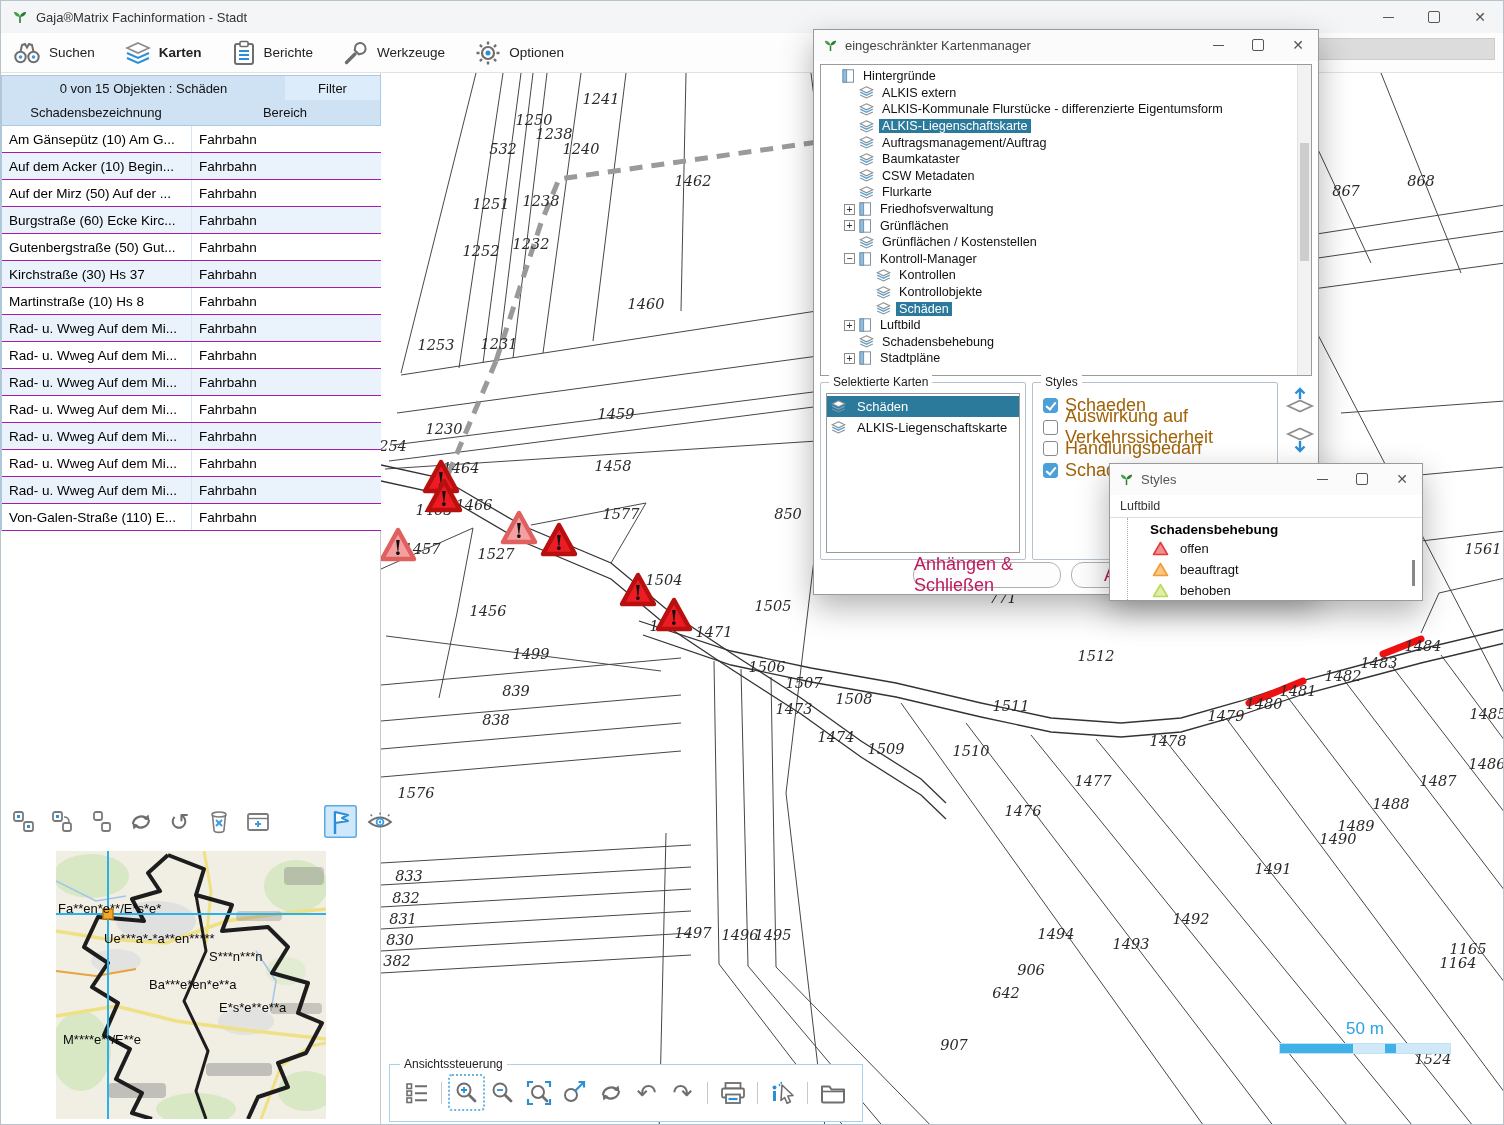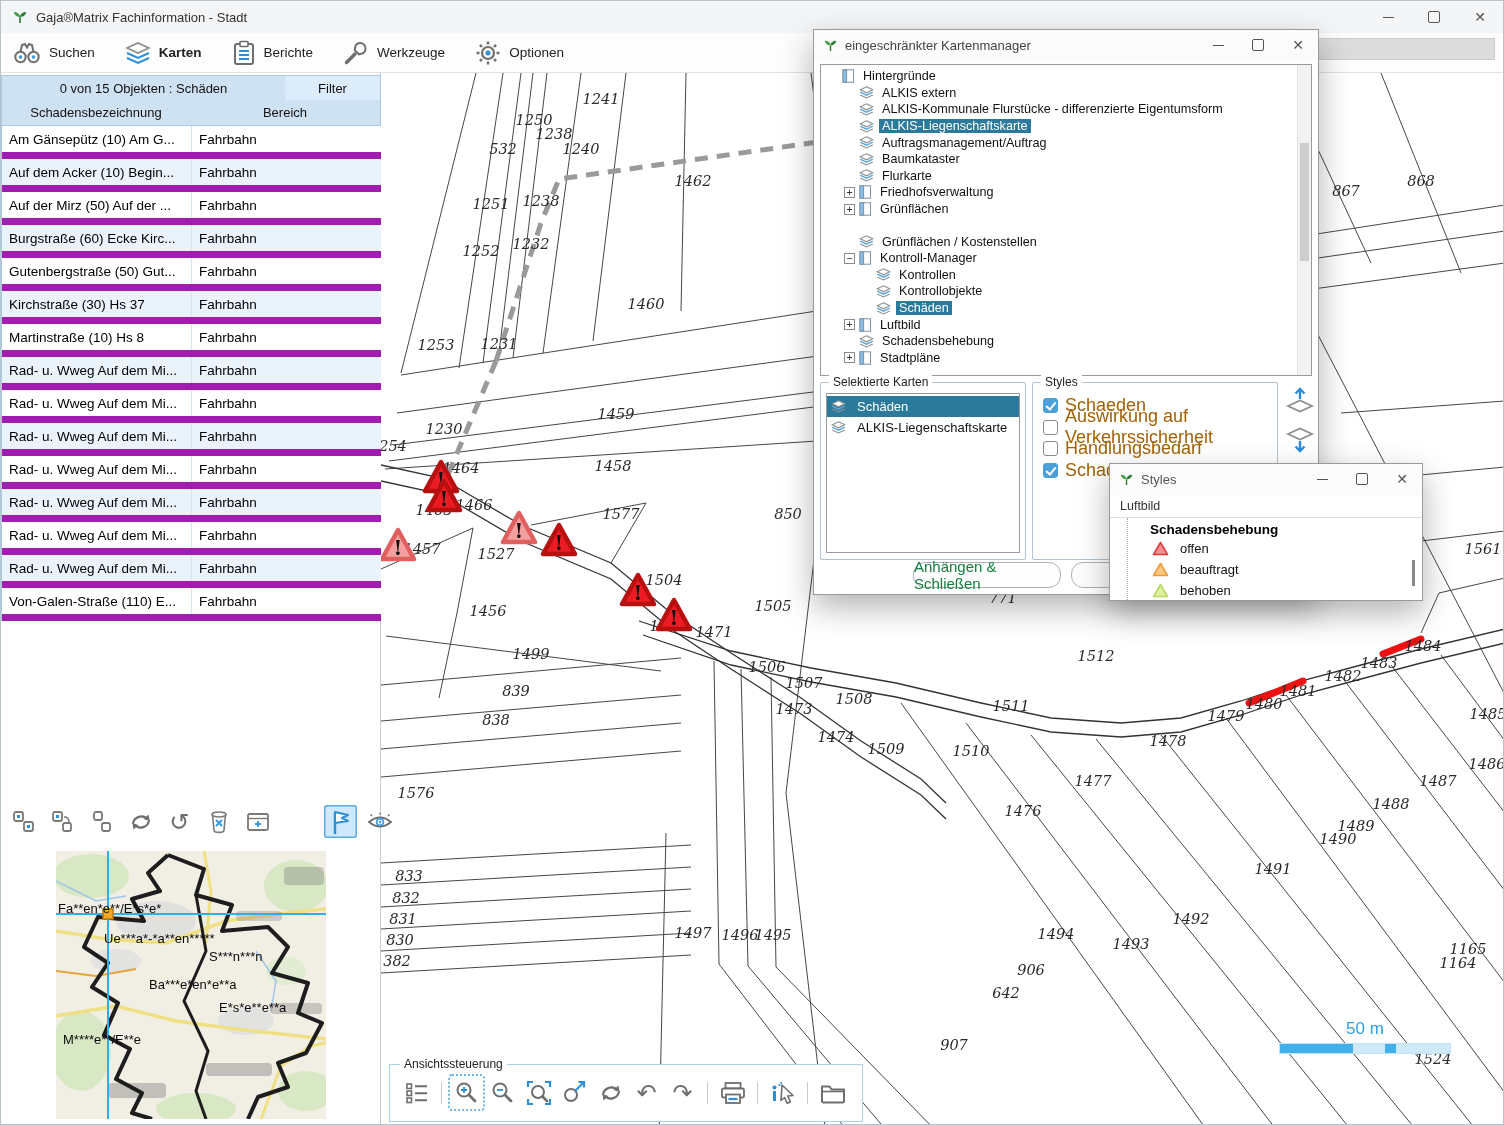--- a/index.html
+++ b/index.html
@@ -19,21 +19,21 @@
   .tbitem.bold span{font-weight:bold}
   .graystrip{position:absolute;right:8px;top:37px;width:181px;height:20px;background:#dcdcdc;border:1px solid #cccccc;z-index:6}
   
   .leftpanel{position:absolute;left:0;top:72px;width:380px;bottom:0;background:#fff;border-right:1px solid #c9c9c9;box-sizing:border-box;z-index:10}
   .thead1,.tfilter,.th2a,.th2b{position:absolute;display:flex;align-items:center;justify-content:center;font-size:13px;color:#111;box-sizing:border-box}
   .thead1{left:0;top:2px;width:285px;height:26px;background:#cfe2f4;border:1px solid #a8cae6}
   .tfilter{left:284px;top:2px;width:96px;height:26px;background:#ddecfa;border:1px solid #a8cae6;border-left:none}
   .th2a{left:0;top:27px;width:190px;height:26px;background:#cfe2f4;border:1px solid #a8cae6;border-top:none}
   .th2b{left:189px;top:27px;width:191px;height:26px;background:#cfe2f4;border:1px solid #a8cae6;border-top:none;border-left:none}
   .tbody{position:absolute;left:0;top:53px;width:380px;border-left:1px solid #a8cae6;box-sizing:border-box}
-  .trow{display:flex;height:26px;border-bottom:7px solid #a21caf;background:#fff}
+  .trow{display:flex;height:26px;border-bottom:1px solid #a21caf;background:#fff}
   .trow.alt{background:#eaf3fc}
   .tc{display:flex;align-items:center;padding:0 7px;font-size:13.5px;color:#000;white-space:nowrap;overflow:hidden;box-sizing:border-box}
   .tc.c1{width:190px;border-right:1px solid #d6e6f5}
   .tc.c2{flex:1}
   .toolsrow{position:absolute;left:6px;top:732px;display:flex;align-items:center;gap:6px}
   .tool{width:33px;height:33px;display:flex;align-items:center;justify-content:center;border-radius:3px}
   .tool.active{background:#cfe8fb;box-shadow:0 0 0 1.5px #5aabe0 inset}
   .spacer{width:38px}
   .uic{font-family:"DejaVu Sans",sans-serif;color:#6e6e6e;font-size:24px;line-height:1}
   
@@ -84,21 +84,21 @@
   .kmlist{position:absolute;left:5px;right:5px;top:10px;bottom:6px;border:1px solid #9a9a9a;background:#fff;padding-top:2px;box-sizing:border-box}
   .sitem{display:flex;align-items:center;gap:6px;height:21px;padding-left:4px;font-size:13px;color:#111}
   .sitem.sel{background:#2b7a9b;color:#fff}
   .stybody{position:absolute;left:4px;right:4px;top:12px;bottom:6px}
   .strow{display:flex;align-items:center;gap:7px;height:21.5px;font-size:18px;color:#a16207;padding-left:6px}
   .cb{width:15px;height:15px;border:1px solid #8a8a8a;border-radius:3px;background:#fff;flex:none;position:relative;box-sizing:border-box}
   .cb.on{background:#4ba0d8;border-color:#4ba0d8}
   .cb.on:after{content:"";position:absolute;left:4px;top:1px;width:4px;height:8px;border:solid #fff;border-width:0 2px 2px 0;transform:rotate(40deg)}
   .kmside{position:absolute;right:0px;top:356px;width:36px;display:flex;flex-direction:column;gap:4px;align-items:center}
   .kmbtns{position:absolute;left:0;right:0;top:532px;display:flex;gap:10px;justify-content:center}
-  .btn{width:146px;height:24px;background:#fdfdfd;border:1px solid #b0b0b0;border-radius:12px;font-size:15px;display:flex;align-items:center;justify-content:center;color:#15803d}
+  .btn{width:146px;height:24px;background:#fdfdfd;border:1px solid #b0b0b0;border-radius:12px;font-size:18px;display:flex;align-items:center;justify-content:center;color:#be185d}
   
   .lgmenu{height:22px;border-bottom:1px solid #dedede;display:flex;align-items:center;padding-left:10px;font-size:12.5px;color:#333}
   .lgbody{position:absolute;left:0;right:0;top:54px;bottom:0;background:#fff;overflow:hidden}
   .lggut{position:absolute;left:17px;top:0;bottom:0;border-left:1px dotted #aaa}
   .lghead{margin:4px 0 1px 40px;font-size:13.5px;font-weight:bold;color:#000}
   .lgitem{display:flex;align-items:center;gap:11px;margin-left:42px;height:21px;font-size:13px;color:#111}
   .lgscroll{position:absolute;right:7px;top:42px;width:3px;height:26px;background:#888}
 </style>
 </head>
 <body>
@@ -715,20 +715,31 @@
           </div>
           <div class="titem" style="padding-left: 23px;">
             <span class="exp none"></span>
             <span class="ticon">
               <svg width="15" height="13" viewBox="0 0 15 13">
                 <path d="M7.5,0.8 13.8,3.8 7.5,6.8 1.2,3.8Z" fill="#fff" stroke="#8f8f8f" stroke-width="1.1"></path>
                 <path d="M1.2,6.2 7.5,9.2 13.8,6.2" fill="none" stroke="#58a8dd" stroke-width="1.3"></path>
                 <path d="M1.2,9 7.5,12 13.8,9" fill="none" stroke="#8f8f8f" stroke-width="1.1"></path>
               </svg>
             </span>
+            <span class="tlabel">CSW Metadaten</span>
+          </div>
+          <div class="titem" style="padding-left: 23px;">
+            <span class="exp none"></span>
+            <span class="ticon">
+              <svg width="15" height="13" viewBox="0 0 15 13">
+                <path d="M7.5,0.8 13.8,3.8 7.5,6.8 1.2,3.8Z" fill="#fff" stroke="#8f8f8f" stroke-width="1.1"></path>
+                <path d="M1.2,6.2 7.5,9.2 13.8,6.2" fill="none" stroke="#58a8dd" stroke-width="1.3"></path>
+                <path d="M1.2,9 7.5,12 13.8,9" fill="none" stroke="#8f8f8f" stroke-width="1.1"></path>
+              </svg>
+            </span>
             <span class="tlabel">Flurkarte</span>
           </div>
           <div class="titem" style="padding-left: 23px;">
             <span class="exp">+</span>
             <span class="ticon">
               <svg width="13" height="14" viewBox="0 0 13 14">
                 <rect x="1" y="0.8" width="10.5" height="12.4" fill="#fff" stroke="#7a93a8"></rect>
                 <rect x="1" y="0.8" width="3.6" height="12.4" fill="#88bfe8" stroke="#7a93a8"></rect>
               </svg>
             </span>
@@ -737,21 +748,21 @@
           <div class="titem" style="padding-left: 23px;">
             <span class="exp">+</span>
             <span class="ticon">
               <svg width="13" height="14" viewBox="0 0 13 14">
                 <rect x="1" y="0.8" width="10.5" height="12.4" fill="#fff" stroke="#7a93a8"></rect>
                 <rect x="1" y="0.8" width="3.6" height="12.4" fill="#88bfe8" stroke="#7a93a8"></rect>
               </svg>
             </span>
             <span class="tlabel">Grünflächen</span>
           </div>
-          <div class="titem" style="padding-left: 23px; margin-top: 16px;">
+          <div class="titem" style="padding-left: 23px;">
             <span class="exp none"></span>
             <span class="ticon">
               <svg width="15" height="13" viewBox="0 0 15 13">
                 <path d="M7.5,0.8 13.8,3.8 7.5,6.8 1.2,3.8Z" fill="#fff" stroke="#8f8f8f" stroke-width="1.1"></path>
                 <path d="M1.2,6.2 7.5,9.2 13.8,6.2" fill="none" stroke="#58a8dd" stroke-width="1.3"></path>
                 <path d="M1.2,9 7.5,12 13.8,9" fill="none" stroke="#8f8f8f" stroke-width="1.1"></path>
               </svg>
             </span>
             <span class="tlabel">Grünflächen / Kostenstellen</span>
           </div>

